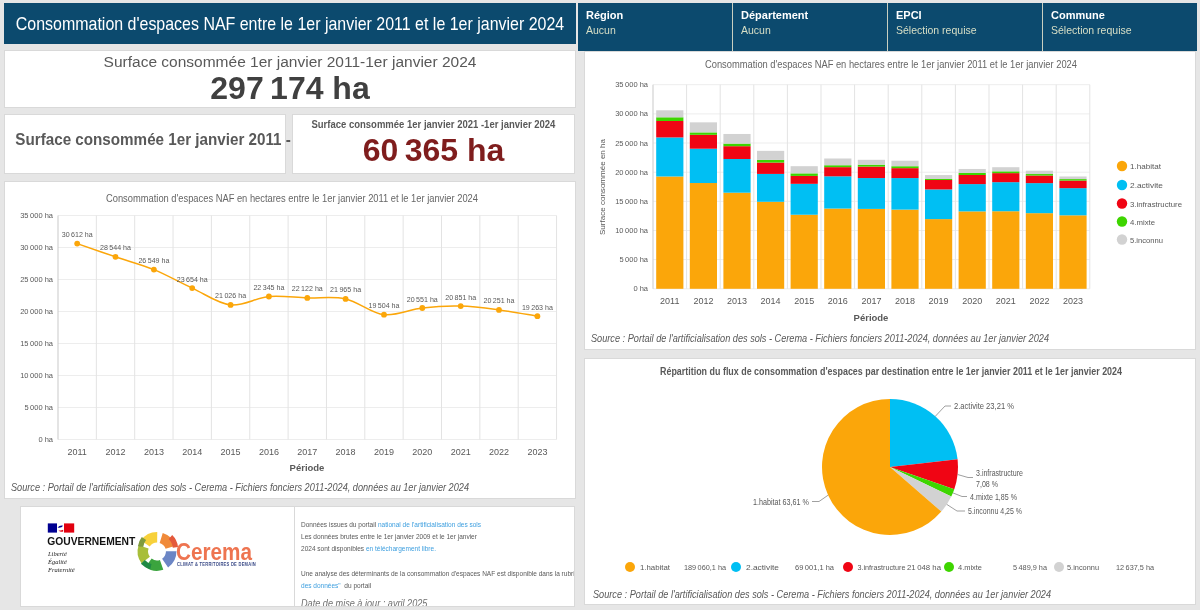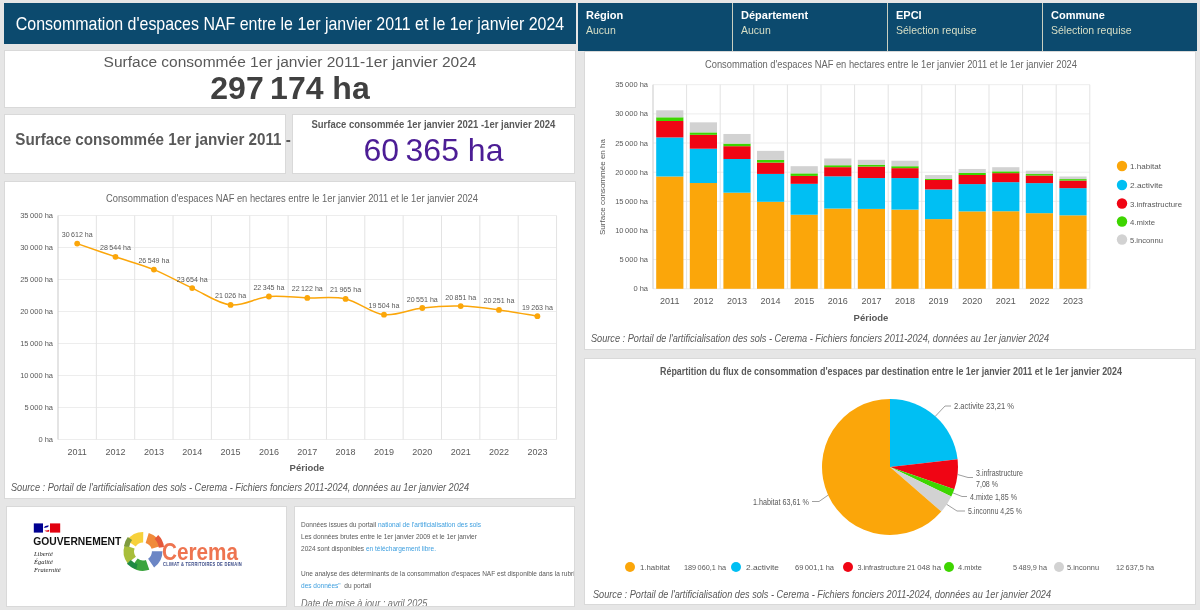--- a/index.html
+++ b/index.html
@@ -33,21 +33,21 @@
 </div>
 <div class="card" style="left:4px;top:50px;width:572px;height:58px;text-align:center;">
   <div style="font-size:15.5px;color:#595959;margin-top:2px;">Surface consommée 1er janvier 2011-1er janvier 2024</div>
   <div style="font-size:32px;font-weight:bold;color:#404040;margin-top:-1px;">297 174 ha</div>
 </div>
 <div class="card" style="left:4px;top:114px;width:282px;height:60px;text-align:center;">
   <div style="font-size:16px;color:#595959;margin-top:16px;font-weight:bold;"><span class="sq" style="transform:scaleX(0.95);">Surface consommée 1er janvier 2011 - 1er janvier 2021</span></div>
 </div>
 <div class="card" style="left:292px;top:114px;width:283px;height:60px;text-align:center;">
   <div style="font-size:10px;color:#595959;margin-top:4px;font-weight:bold;"><span class="sq" style="transform:scaleX(0.95);">Surface consommée 1er janvier 2021 -1er janvier 2024</span></div>
-  <div style="font-size:32px;font-weight:normal;color:#4c1d95;margin-top:2px;text-align:center;">60 365 ha</div>
+  <div style="font-size:32px;font-weight:bold;color:#7f1d1d;margin-top:2px;text-align:center;">60 365 ha</div>
 </div>
 <div class="card" style="left:4px;top:181px;width:572px;height:318px;">
   <svg width="570" height="316" style="position:absolute;left:0;top:0;">
       <text x="287" y="20" font-size="11" fill="#666" text-anchor="middle" textLength="372" lengthAdjust="spacingAndGlyphs">Consommation d'espaces NAF en hectares entre le 1er janvier 2011 et le 1er janvier 2024</text>
       <line x1="53.0" y1="257.5" x2="551.5" y2="257.5" stroke="#ededed" stroke-width="1"></line>
       <text x="48.0" y="260.0" font-size="7.5" fill="#595959" text-anchor="end">0 ha</text>
       <line x1="53.0" y1="225.5" x2="551.5" y2="225.5" stroke="#ededed" stroke-width="1"></line>
       <text x="48.0" y="228.0" font-size="7.5" fill="#595959" text-anchor="end">5 000 ha</text>
       <line x1="53.0" y1="193.5" x2="551.5" y2="193.5" stroke="#ededed" stroke-width="1"></line>
       <text x="48.0" y="196.0" font-size="7.5" fill="#595959" text-anchor="end">10 000 ha</text>
@@ -112,21 +112,21 @@
       <text x="340.6" y="273.0" font-size="9" fill="#595959" text-anchor="middle">2018</text>
       <text x="379.0" y="273.0" font-size="9" fill="#595959" text-anchor="middle">2019</text>
       <text x="417.3" y="273.0" font-size="9" fill="#595959" text-anchor="middle">2020</text>
       <text x="455.7" y="273.0" font-size="9" fill="#595959" text-anchor="middle">2021</text>
       <text x="494.0" y="273.0" font-size="9" fill="#595959" text-anchor="middle">2022</text>
       <text x="532.4" y="273.0" font-size="9" fill="#595959" text-anchor="middle">2023</text>
       <text x="302" y="289" font-size="9.5" fill="#595959" text-anchor="middle" font-weight="bold">Période</text>
       <text x="6" y="309" font-size="10.5" fill="#595959" font-style="italic" textLength="458" lengthAdjust="spacingAndGlyphs">Source : Portail de l'artificialisation des sols - Cerema - Fichiers fonciers 2011-2024, données au 1er janvier 2024</text>
     </svg>
 </div>
-<div class="card" style="left:6px;top:506px;width:281px;height:101px;">
+<div class="card" style="left:20px;top:506px;width:281px;height:101px;">
   <svg width="279" height="99" style="position:absolute;left:0;top:0;">
       <rect x="26.8" y="16.4" width="9.2" height="9.2" fill="#000091"></rect>
       <rect x="36" y="16.4" width="7" height="9.2" fill="#ffffff"></rect>
       <path d="M36.6,20.6 q2.3,-2.8 5.6,-1.8 q-1.8,2.4 -5.6,1.8" fill="#000091"></path>
       <path d="M37.4,23.2 q2.4,0.9 4.8,-0.4 l0,1.6 q-2.6,1 -4.8,-1.2" fill="#E1000F"></path>
       <rect x="43" y="16.4" width="10.2" height="9.2" fill="#E1000F"></rect>
       <text x="26.3" y="38" font-size="11.5" fill="#111" font-weight="bold" textLength="88" lengthAdjust="spacingAndGlyphs">GOUVERNEMENT</text>
       <text x="27" y="49" font-size="6.5" font-style="italic" fill="#222" font-family="Liberation Serif,serif">Liberté</text>
       <text x="27" y="57" font-size="6.5" font-style="italic" fill="#222" font-family="Liberation Serif,serif">Égalité</text>
       <text x="27" y="65" font-size="6.5" font-style="italic" fill="#222" font-family="Liberation Serif,serif">Fraternité</text>

